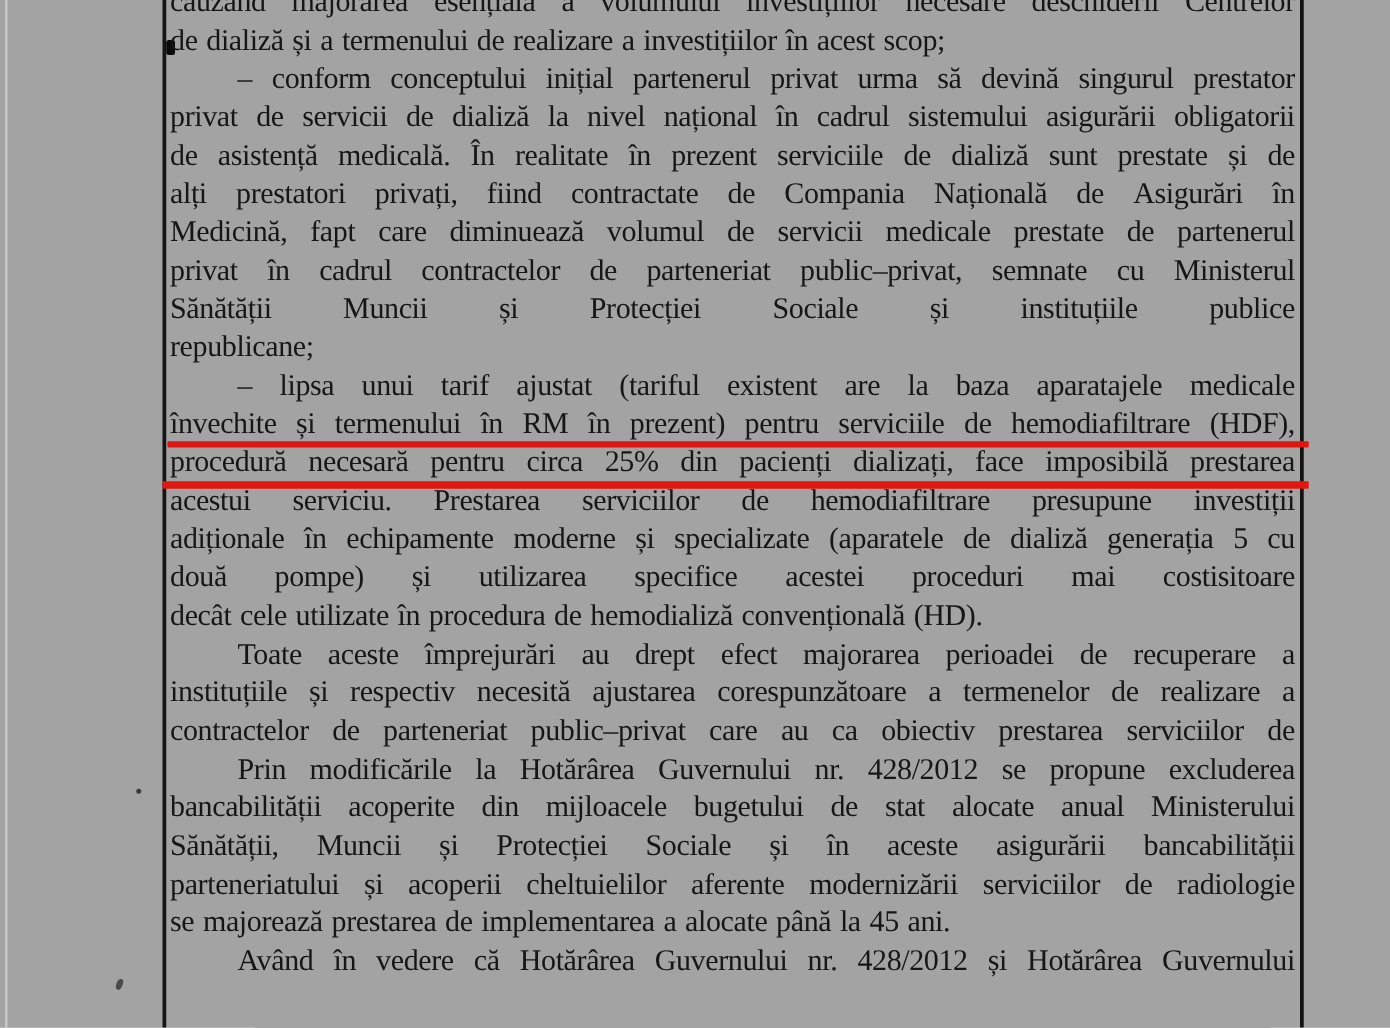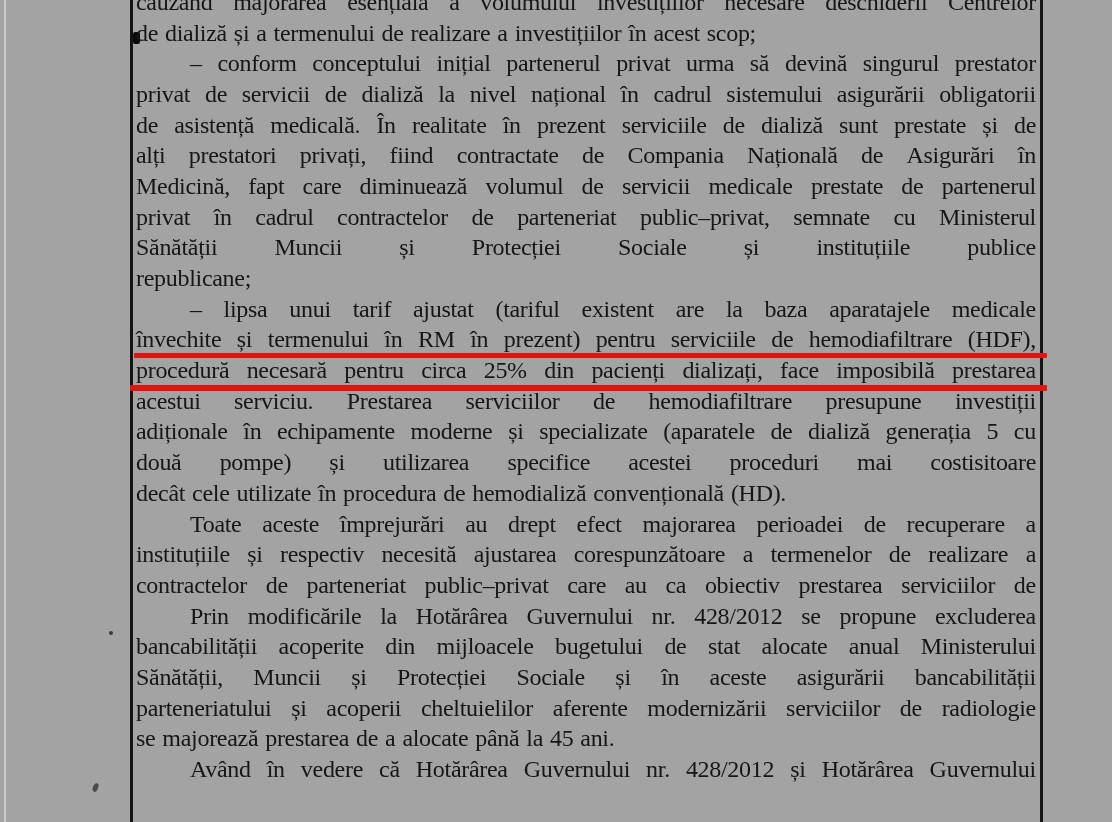--- a/index.html
+++ b/index.html
@@ -343,20 +343,21 @@
         <span class="w">modernizării</span>
         <span class="w">serviciilor</span>
         <span class="w">de</span>
         <span class="w">radiologie</span>
       </div>
       <div class="line last">
         <span class="w">se</span>
         <span class="w">majorează</span>
         <span class="w">prestarea</span>
         <span class="w">de</span>
+        <span class="w">implementarea</span>
         <span class="w">a</span>
         <span class="w">alocate</span>
         <span class="w">până</span>
         <span class="w">la</span>
         <span class="w">45</span>
         <span class="w">ani.</span>
       </div>
       <div class="line indent">
         <span class="w">Având</span>
         <span class="w">în</span>

